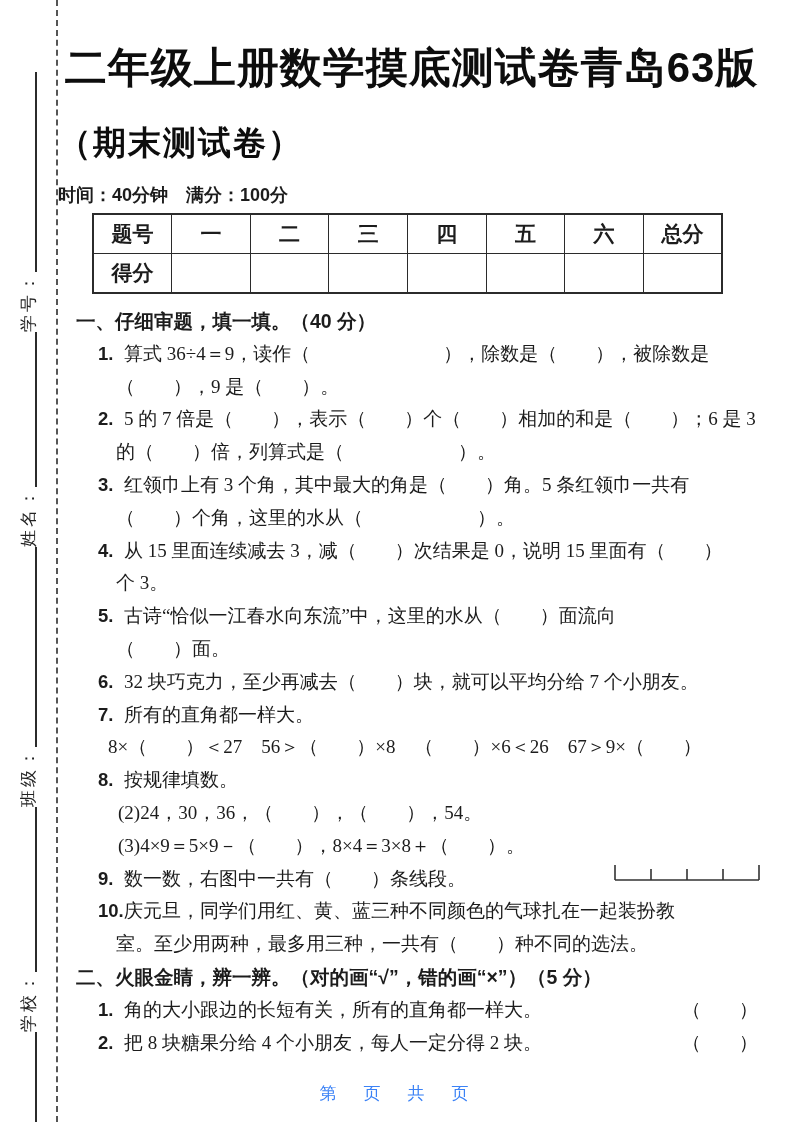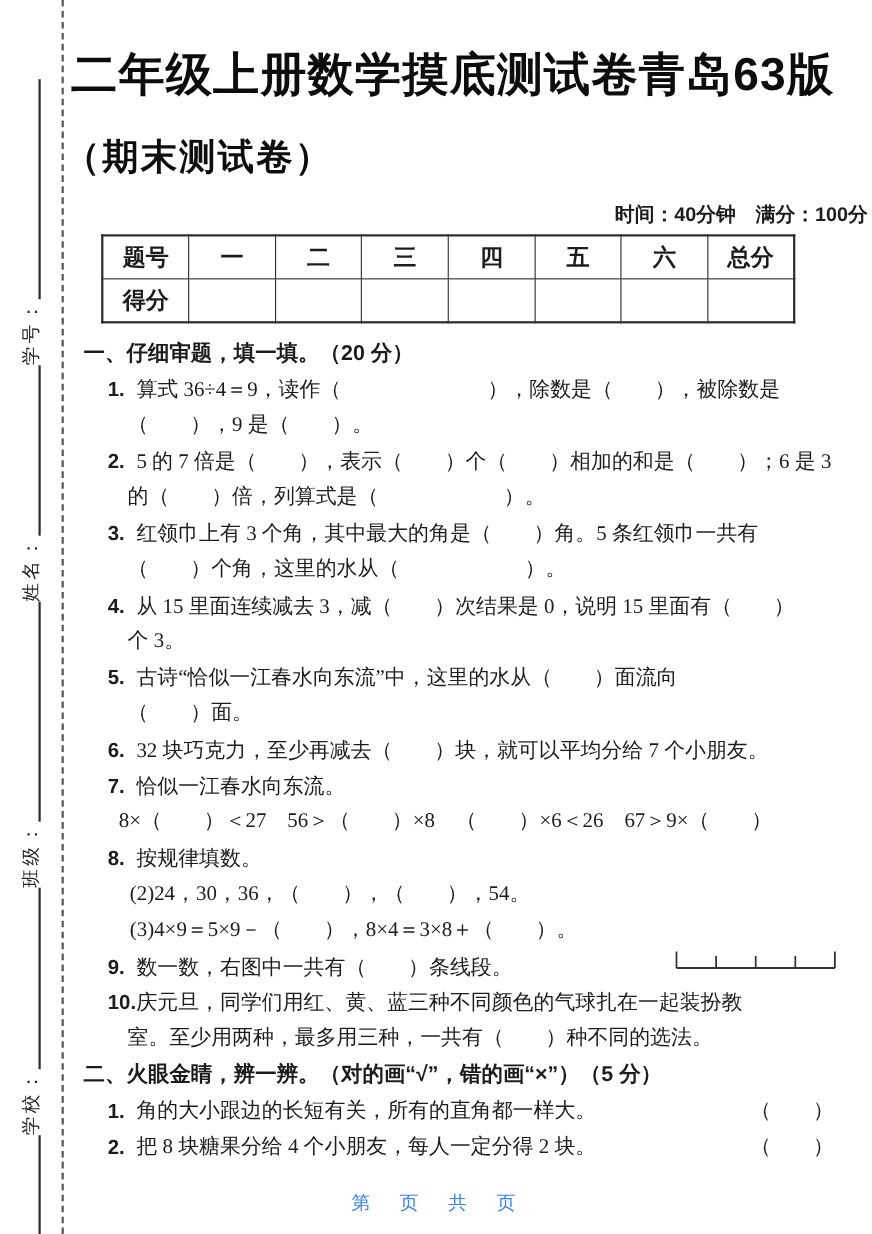--- a/index.html
+++ b/index.html
@@ -21,21 +21,21 @@
   .sb-blank { border-bottom:2px solid #2b2b2b; height:15px; flex:0 0 auto; }
   .w1{width:90px} .w2{width:165px} .w3{width:200px} .w4{width:155px} .w5{width:200px}
   
   .content { position:absolute; left:58px; top:0; width:735px; height:1122px; }
   .title { margin-top:40px; padding-right:28px; text-align:center;
            font-family:"Liberation Sans", sans-serif; font-weight:900;
            font-size:42px; letter-spacing:1px; color:#0d0d0d; }
   .subtitle { margin-top:25px; padding-right:28px; 
               font-family:"Liberation Sans", sans-serif; font-weight:800;
               font-size:33px; letter-spacing:2px; color:#0d0d0d; }
-  .info { margin-top:17px; padding-right:4px; text-align:right;
+  .info { margin-top:17px; padding-right:4px; text-align:left;
           font-family:"Liberation Sans", sans-serif; font-weight:700; font-size:18px; }
   table.score { margin:6px 0 0 34px; width:631px; border-collapse:collapse;
                 table-layout:fixed; border:2.5px solid #2b2b2b; }
   table.score td { border:1.6px solid #2b2b2b; height:38px; text-align:center;
                    vertical-align:middle; font-size:21px; font-weight:600; padding:0; }
   
   .questions { margin-top:11px; font-size:19px; }
   .ln  { height:32.8px; line-height:32.8px; white-space:nowrap; }
   .sec { font-family:"Liberation Sans", sans-serif; font-weight:800;
          font-size:19.5px; padding-left:18px; }
@@ -98,33 +98,33 @@
         <td></td>
         <td></td>
         <td></td>
         <td></td>
         <td></td>
       </tr>
     </tbody>
       </table>
 
     <div class="questions">
-      <div class="ln sec"><span>一、仔细审题，填一填。（20 分）</span></div>
+      <div class="ln sec"><span>一、仔细审题，填一填。（40 分）</span></div>
       <div class="ln q"><span class="qnum">1.</span><span>算式 36÷4＝9，读作（　　　　　　　），除数是（　　），被除数是</span></div>
       <div class="ln cont"><span>（　　），9 是（　　）。</span></div>
       <div class="ln q"><span class="qnum">2.</span><span>5 的 7 倍是（　　），表示（　　）个（　　）相加的和是（　　）；6 是 3</span></div>
       <div class="ln cont"><span>的（　　）倍，列算式是（　　　　　　）。</span></div>
       <div class="ln q"><span class="qnum">3.</span><span>红领巾上有 3 个角，其中最大的角是（　　）角。5 条红领巾一共有</span></div>
       <div class="ln cont"><span>（　　）个角，这里的水从（　　　　　　）。</span></div>
       <div class="ln q"><span class="qnum">4.</span><span>从 15 里面连续减去 3，减（　　）次结果是 0，说明 15 里面有（　　）</span></div>
       <div class="ln cont"><span>个 3。</span></div>
       <div class="ln q"><span class="qnum">5.</span><span>古诗“恰似一江春水向东流”中，这里的水从（　　）面流向</span></div>
       <div class="ln cont"><span>（　　）面。</span></div>
       <div class="ln q"><span class="qnum">6.</span><span>32 块巧克力，至少再减去（　　）块，就可以平均分给 7 个小朋友。</span></div>
-      <div class="ln q"><span class="qnum">7.</span><span>恰似一江春水向东流。</span></div>
+      <div class="ln q"><span class="qnum">7.</span><span>所有的直角都一样大。</span></div>
       <div class="ln sub2"><span>8×（　　）＜27　56＞（　　）×8　（　　）×6＜26　67＞9×（　　）</span></div>
       <div class="ln q"><span class="qnum">8.</span><span>按规律填数。</span></div>
       <div class="ln sub"><span>(2)24，30，36，（　　），（　　），54。</span></div>
       <div class="ln sub"><span>(3)4×9＝5×9－（　　），8×4＝3×8＋（　　）。</span></div>
       <div class="ln q"><span class="qnum">9.</span><span>数一数，右图中一共有（　　）条线段。</span></div>
       <div class="ln q"><span class="qnum">10.</span><span>庆元旦，同学们用红、黄、蓝三种不同颜色的气球扎在一起装扮教</span></div>
       <div class="ln cont"><span>室。至少用两种，最多用三种，一共有（　　）种不同的选法。</span></div>
       <div class="ln sec"><span>二、火眼金睛，辨一辨。（对的画“√”，错的画“×”）（5 分）</span></div>
       <div class="ln q tf">
           <span class="qnum">1.</span>

